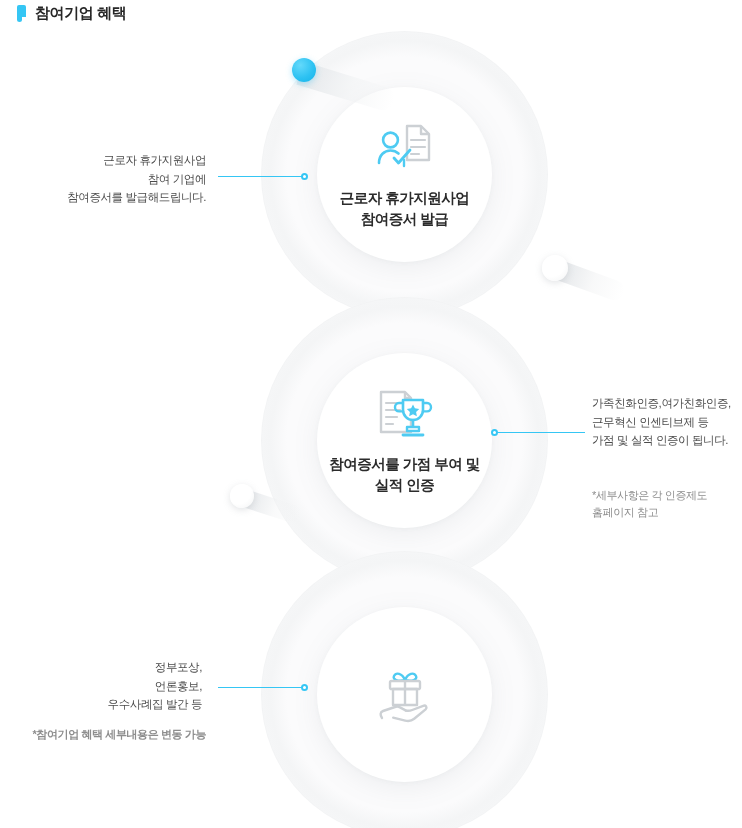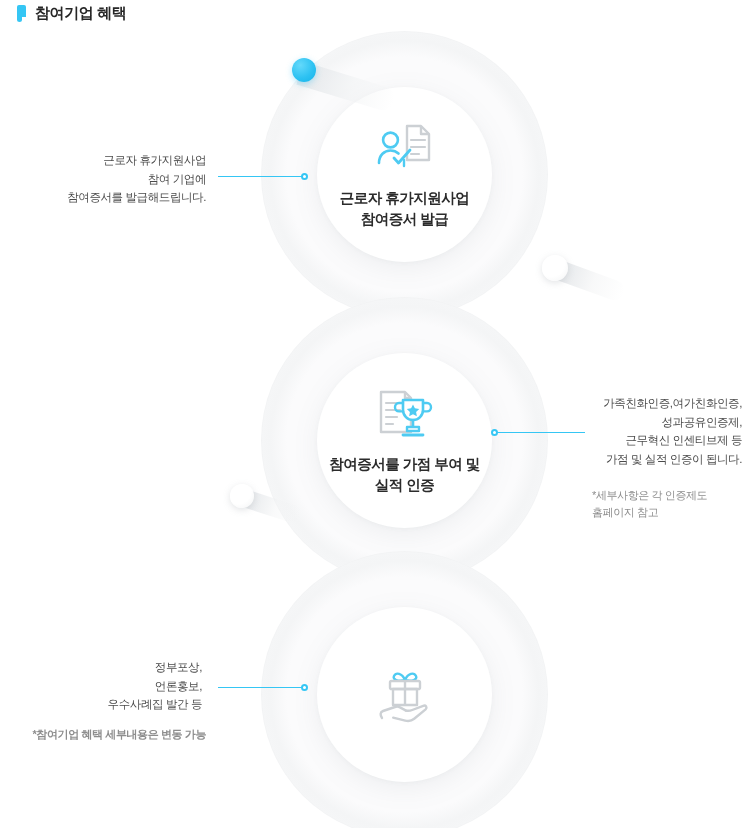--- a/index.html
+++ b/index.html
@@ -62,21 +62,21 @@
   
   .conn{position:absolute;height:1px;background:#35c6f4;}
   .conn-dot{
     position:absolute;width:7px;height:7px;border-radius:50%;
     background:#ffffff;border:2px solid #35c6f4;box-sizing:border-box;
   }
 
   
   .caption{position:absolute;font-size:11.5px;line-height:1.62;color:#4a4a4a;letter-spacing:-0.4px;white-space:nowrap;}
   .caption.right-align{text-align:right;}
-  .caption.left-align{text-align:right;}
+  .caption.left-align{text-align:left;}
   .note{position:absolute;font-size:11px;line-height:1.55;color:#8d8d8d;letter-spacing:-0.4px;white-space:nowrap;}
 
   
   .streak{position:absolute;transform-origin:0 50%;}
   .sphere{position:absolute;border-radius:50%;}
   .sphere-cyan{
     background:radial-gradient(circle at 35% 30%, #63d9fb 0%, #2ec2f2 55%, #13b3ea 100%);
     box-shadow:0 2px 6px rgba(45,190,240,0.35);
   }
   .sphere-white{
@@ -158,21 +158,20 @@
           <span>실적 인증</span>
         </div>
       </div>
     </div>
 
     <div class="conn" style="left:497px;top:432px;width:88px;"></div>
     <div class="conn-dot" style="left:491px;top:429px;"></div>
 
     <div class="caption left-align" style="left:592px;top:394px;width:150px;">
       <div>가족친화인증,여가친화인증,</div>
-      <div>성과공유인증제,</div>
       <div>근무혁신 인센티브제 등</div>
       <div>가점 및 실적 인증이 됩니다.</div>
     </div>
     <div class="note" style="left:592px;top:487px;width:150px;">
       <div>*세부사항은 각 인증제도</div>
       <div> 홈페이지 참고</div>
     </div>
 
     <div class="ring" style="left:261px;top:551px;width:287px;height:287px;"></div>
     <div class="inner" style="left:317px;top:607px;width:175px;height:175px;">

